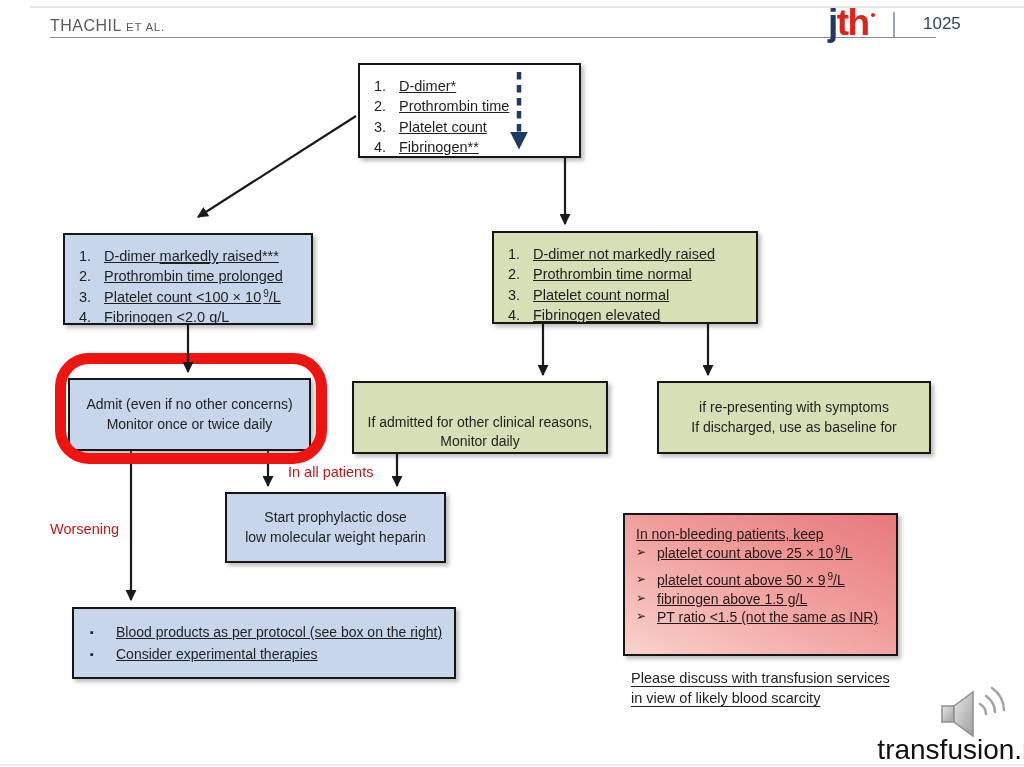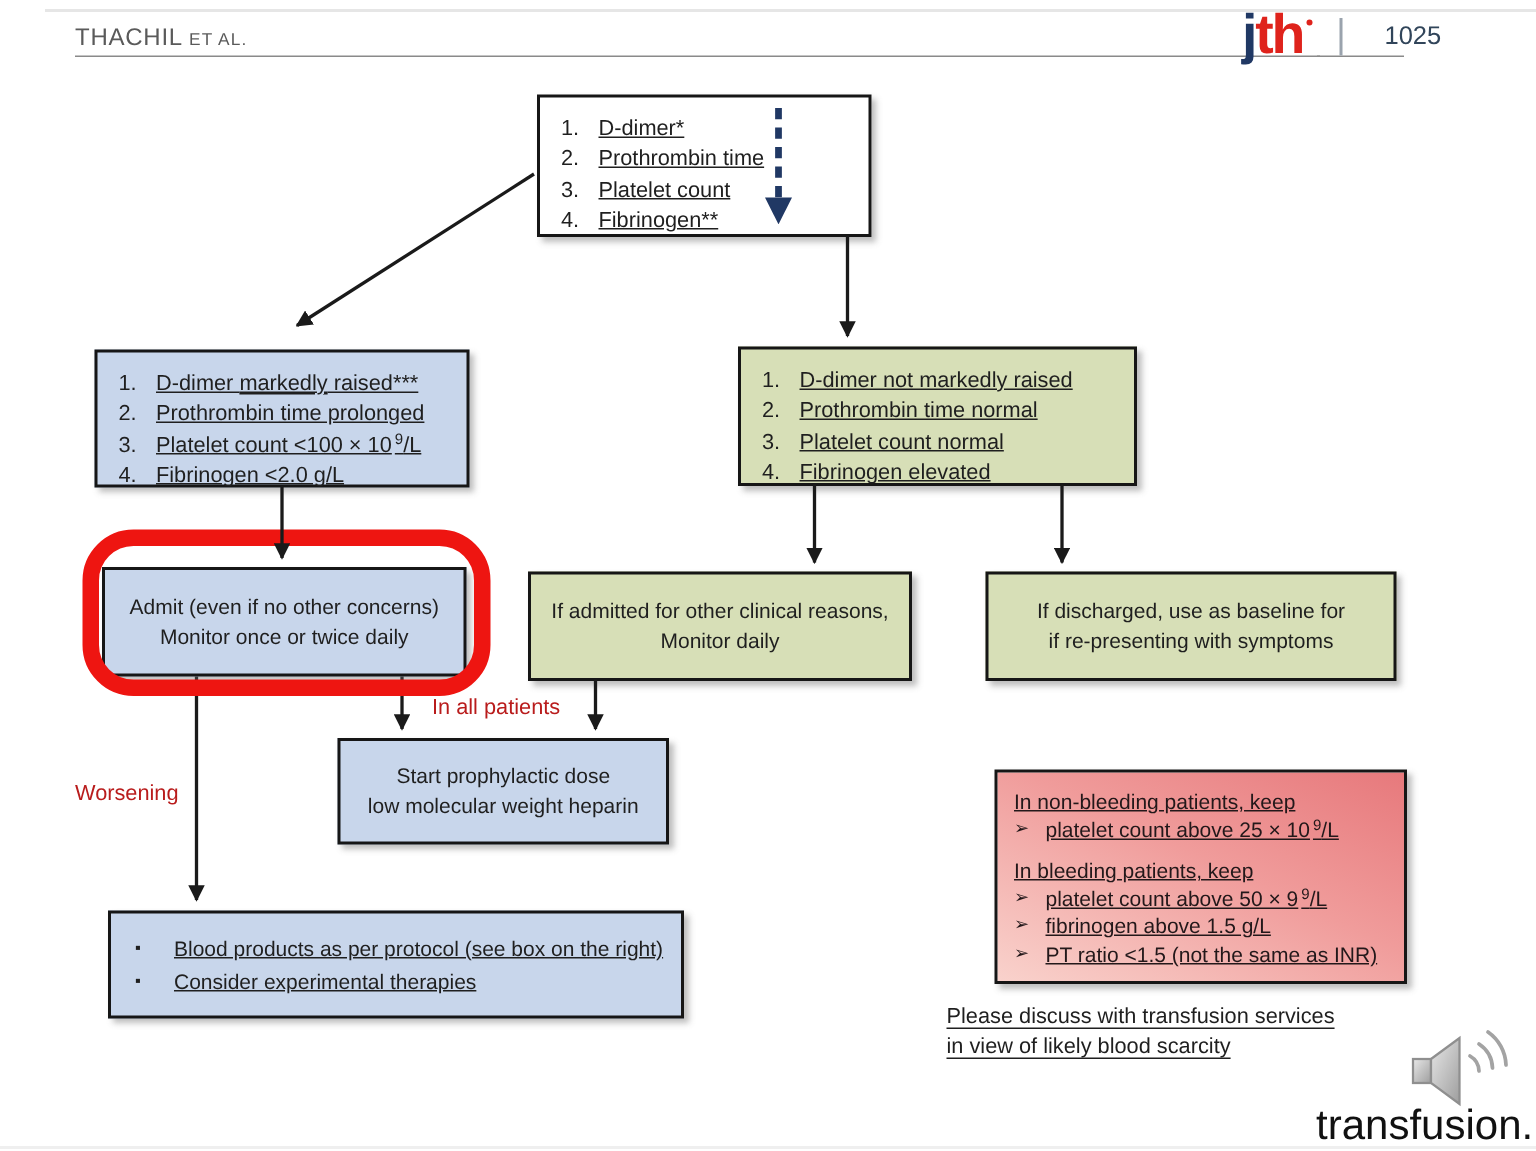--- a/index.html
+++ b/index.html
@@ -147,28 +147,28 @@
         <span class="txt">Fibrinogen elevated</span>
       </div>
   </div>
 
   <div class="fbox blue center-box" style="left:68px;top:378px;width:243px;height:73px;">
     <div>Admit (even if no other concerns)</div>
     <div>Monitor once or twice daily</div>
   </div>
   <div class="ring"></div>
 
-  <div class="fbox green center-box" style="left:352px;top:381px;width:256px;height:73px;">
+  <div class="fbox green center-box" style="left:352px;top:381px;width:256px;height:73px;justify-content:flex-end;">
     <div>If admitted for other clinical reasons,</div>
     <div>Monitor daily</div>
   </div>
 
   <div class="fbox green center-box" style="left:657px;top:381px;width:274px;height:73px;">
+    <div>if re-presenting with symptoms</div>
     <div>If discharged, use as baseline for</div>
-    <div>if re-presenting with symptoms</div>
   </div>
 
   <div class="flabel" style="left:288px;top:464px;">In all patients</div>
   <div class="flabel" style="left:50px;top:521px;">Worsening</div>
 
   <div class="fbox blue center-box" style="left:225px;top:492px;width:221px;height:71px;">
     <div>Start prophylactic dose</div>
     <div>low molecular weight heparin</div>
   </div>
 
@@ -176,29 +176,28 @@
     <div class="bullet-row">
         <span class="bullet-glyph">▪</span>
         <span class="txt">Blood products as per protocol (see box on the right)</span>
       </div>
     <div class="bullet-row">
         <span class="bullet-glyph">▪</span>
         <span class="txt">Consider experimental therapies</span>
       </div>
   </div>
 
-  <div class="fbox pinkbox" style="left:623px;top:513px;width:275px;height:143px;margin-left:40px;">
+  <div class="fbox pinkbox" style="left:623px;top:513px;width:275px;height:143px;">
     <div class="pink-inner">
       <div class="txt">In non-bleeding patients, keep</div>
       <div class="arrow-row">
           <span class="arrow-glyph">➢</span>
           <span class="txt"><span>platelet count above 25 × 10</span><span class="sup">9</span><span>/L</span></span>
         </div>
       <div class="pink-gap"></div>
-      <div class="txt">In bleeding patients, keep</div>
       <div class="arrow-row">
           <span class="arrow-glyph">➢</span>
           <span class="txt"><span>platelet count above 50 × 9</span><span class="sup">9</span><span>/L</span></span>
         </div>
       <div class="arrow-row">
           <span class="arrow-glyph">➢</span>
           <span class="txt">fibrinogen above 1.5 g/L</span>
         </div>
       <div class="arrow-row">
           <span class="arrow-glyph">➢</span>

